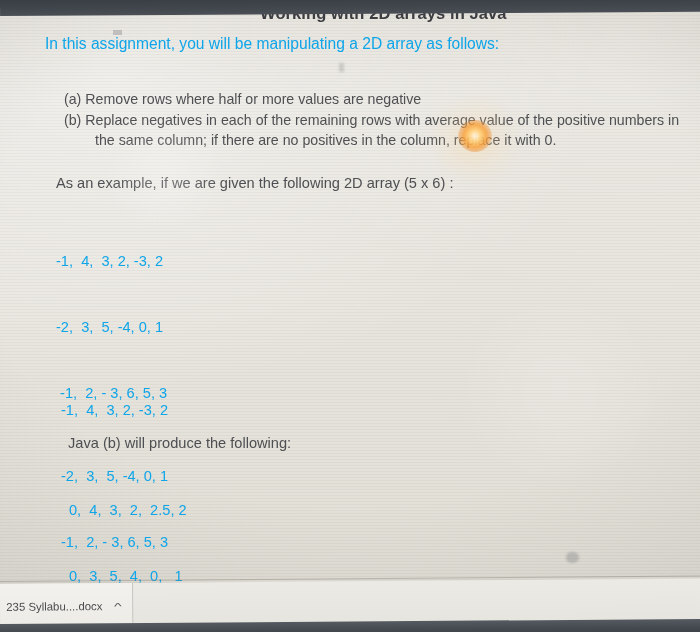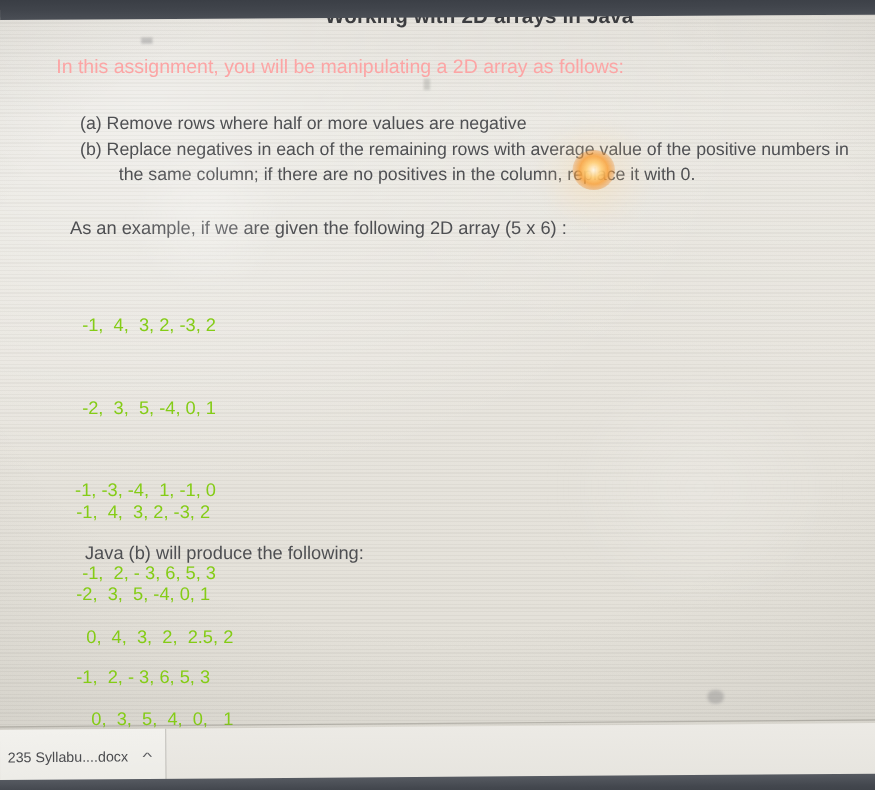--- a/index.html
+++ b/index.html
@@ -102,23 +102,23 @@
     font-size: 16.5px;
     font-weight: bold;
     color: #3c3d40;
     letter-spacing: 0.1px;
     white-space: nowrap;
   }
 
   .intro {
     position: absolute;
     left: 31px;
-    top: 45px;
+    top: 35px;
     font-size: 15.6px;
-    color: #fca5a5;
+    color: #0ea5e9;
     white-space: nowrap;
   }
 
   .bullets {
     position: absolute;
     left: 50px;
     top: 89px;
     font-size: 14.2px;
     color: #4f5053;
     line-height: 20.5px;
@@ -133,24 +133,23 @@
     top: 175px;
     font-size: 14.6px;
     color: #4e4f52;
     white-space: nowrap;
   }
 
   .matrix {
     position: absolute;
     font-family: "Liberation Sans", sans-serif;
     font-size: 14.6px;
-    color: #84cc16;
+    color: #0ea5e9;
     line-height: 22px;
     white-space: pre;
-    text-align: right;
   }
   #matrix-input  { left: 42px;  top: 206px; }
   #matrix-stepa  { left: 47px;  top: 355px; }
   #matrix-stepb  { left: 55px;  top: 455px; }
 
   .step-lead {
     position: absolute;
     font-size: 14.6px;
     color: #4e4f52;
     white-space: nowrap;
@@ -323,21 +322,20 @@
         <span>Replace negatives in each of the remaining rows with average value of the positive numbers in</span>
       </div>
       <div class="b-line cont">the same column;  if there are no positives in the column,  replace it with 0.</div>
     </div>
 
     <div class="example-lead">As an example, if we are given the following 2D array (5 x 6) :</div>
 
     <div class="matrix" id="matrix-input">
       <div>-1,  4,  3, 2, -3, 2</div>
       <div>-2,  3,  5, -4, 0, 1</div>
-      <div> -1, -3, -4,  1, -1, 0</div>
       <div> -1,  2, - 3, 6, 5, 3</div>
     </div>
 
 
     <div class="matrix" id="matrix-stepa">
       <div>-1,  4,  3, 2, -3, 2</div>
       <div>-2,  3,  5, -4, 0, 1</div>
       <div>-1,  2, - 3, 6, 5, 3</div>
     </div>
 

